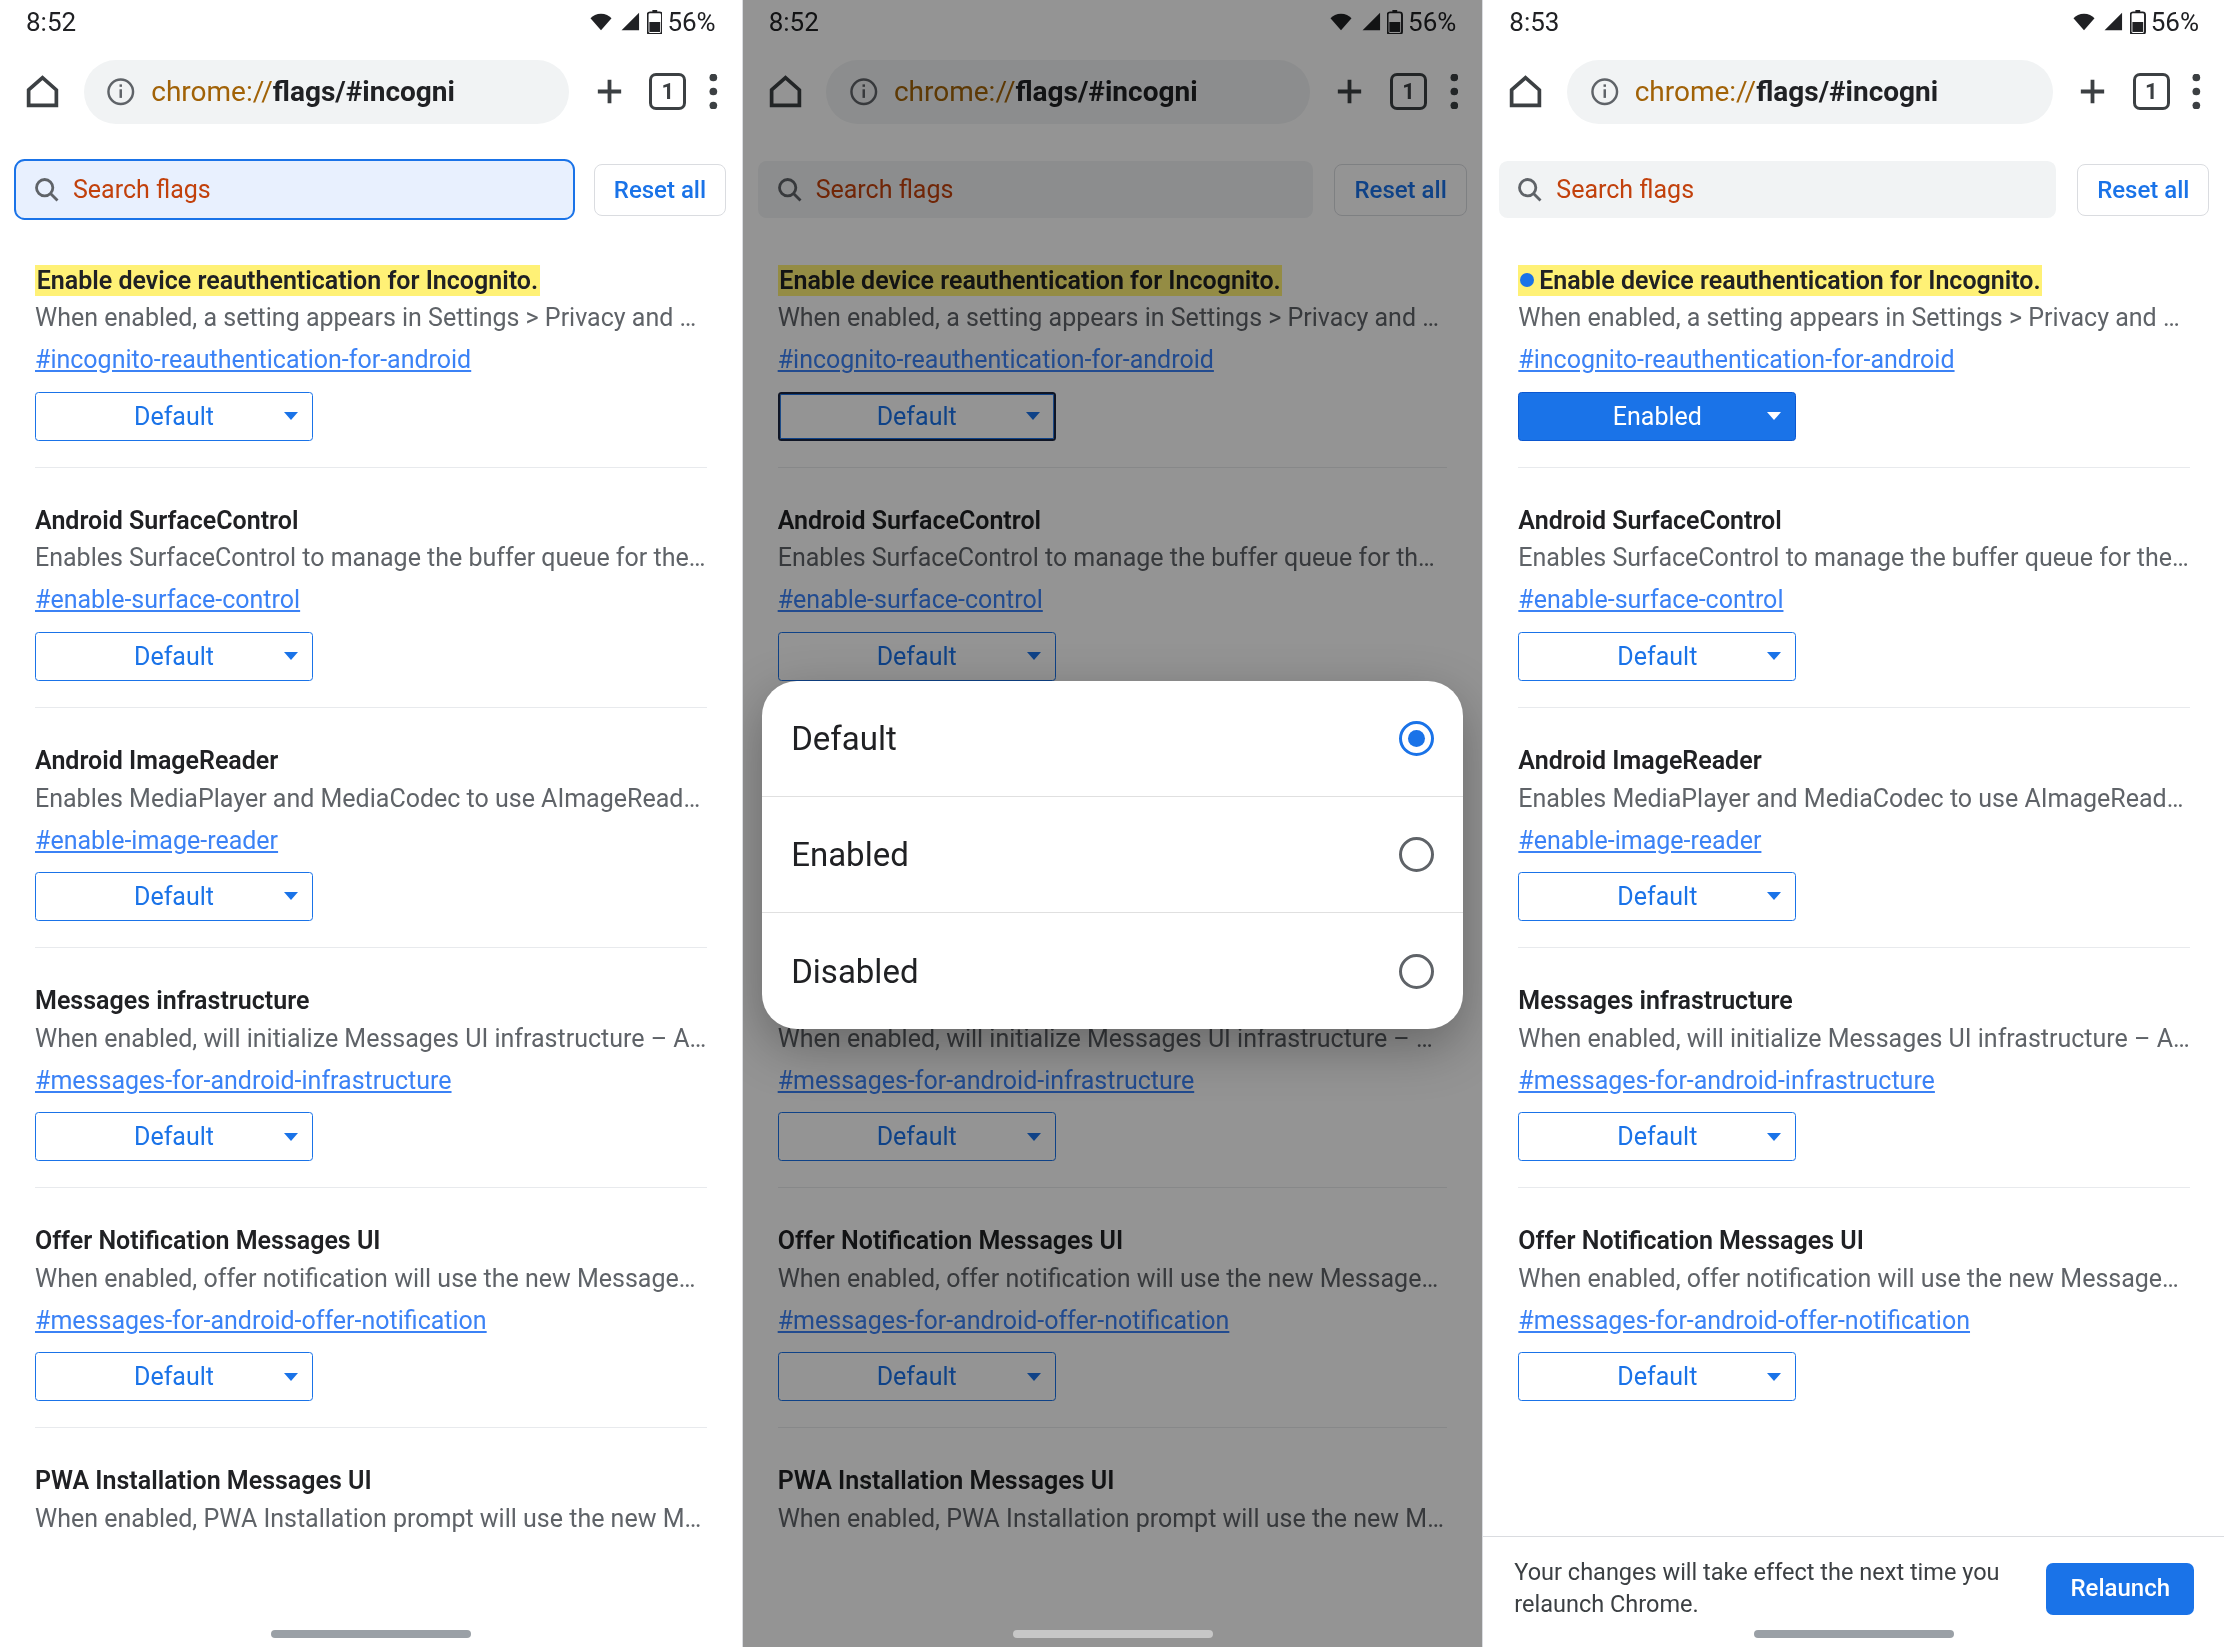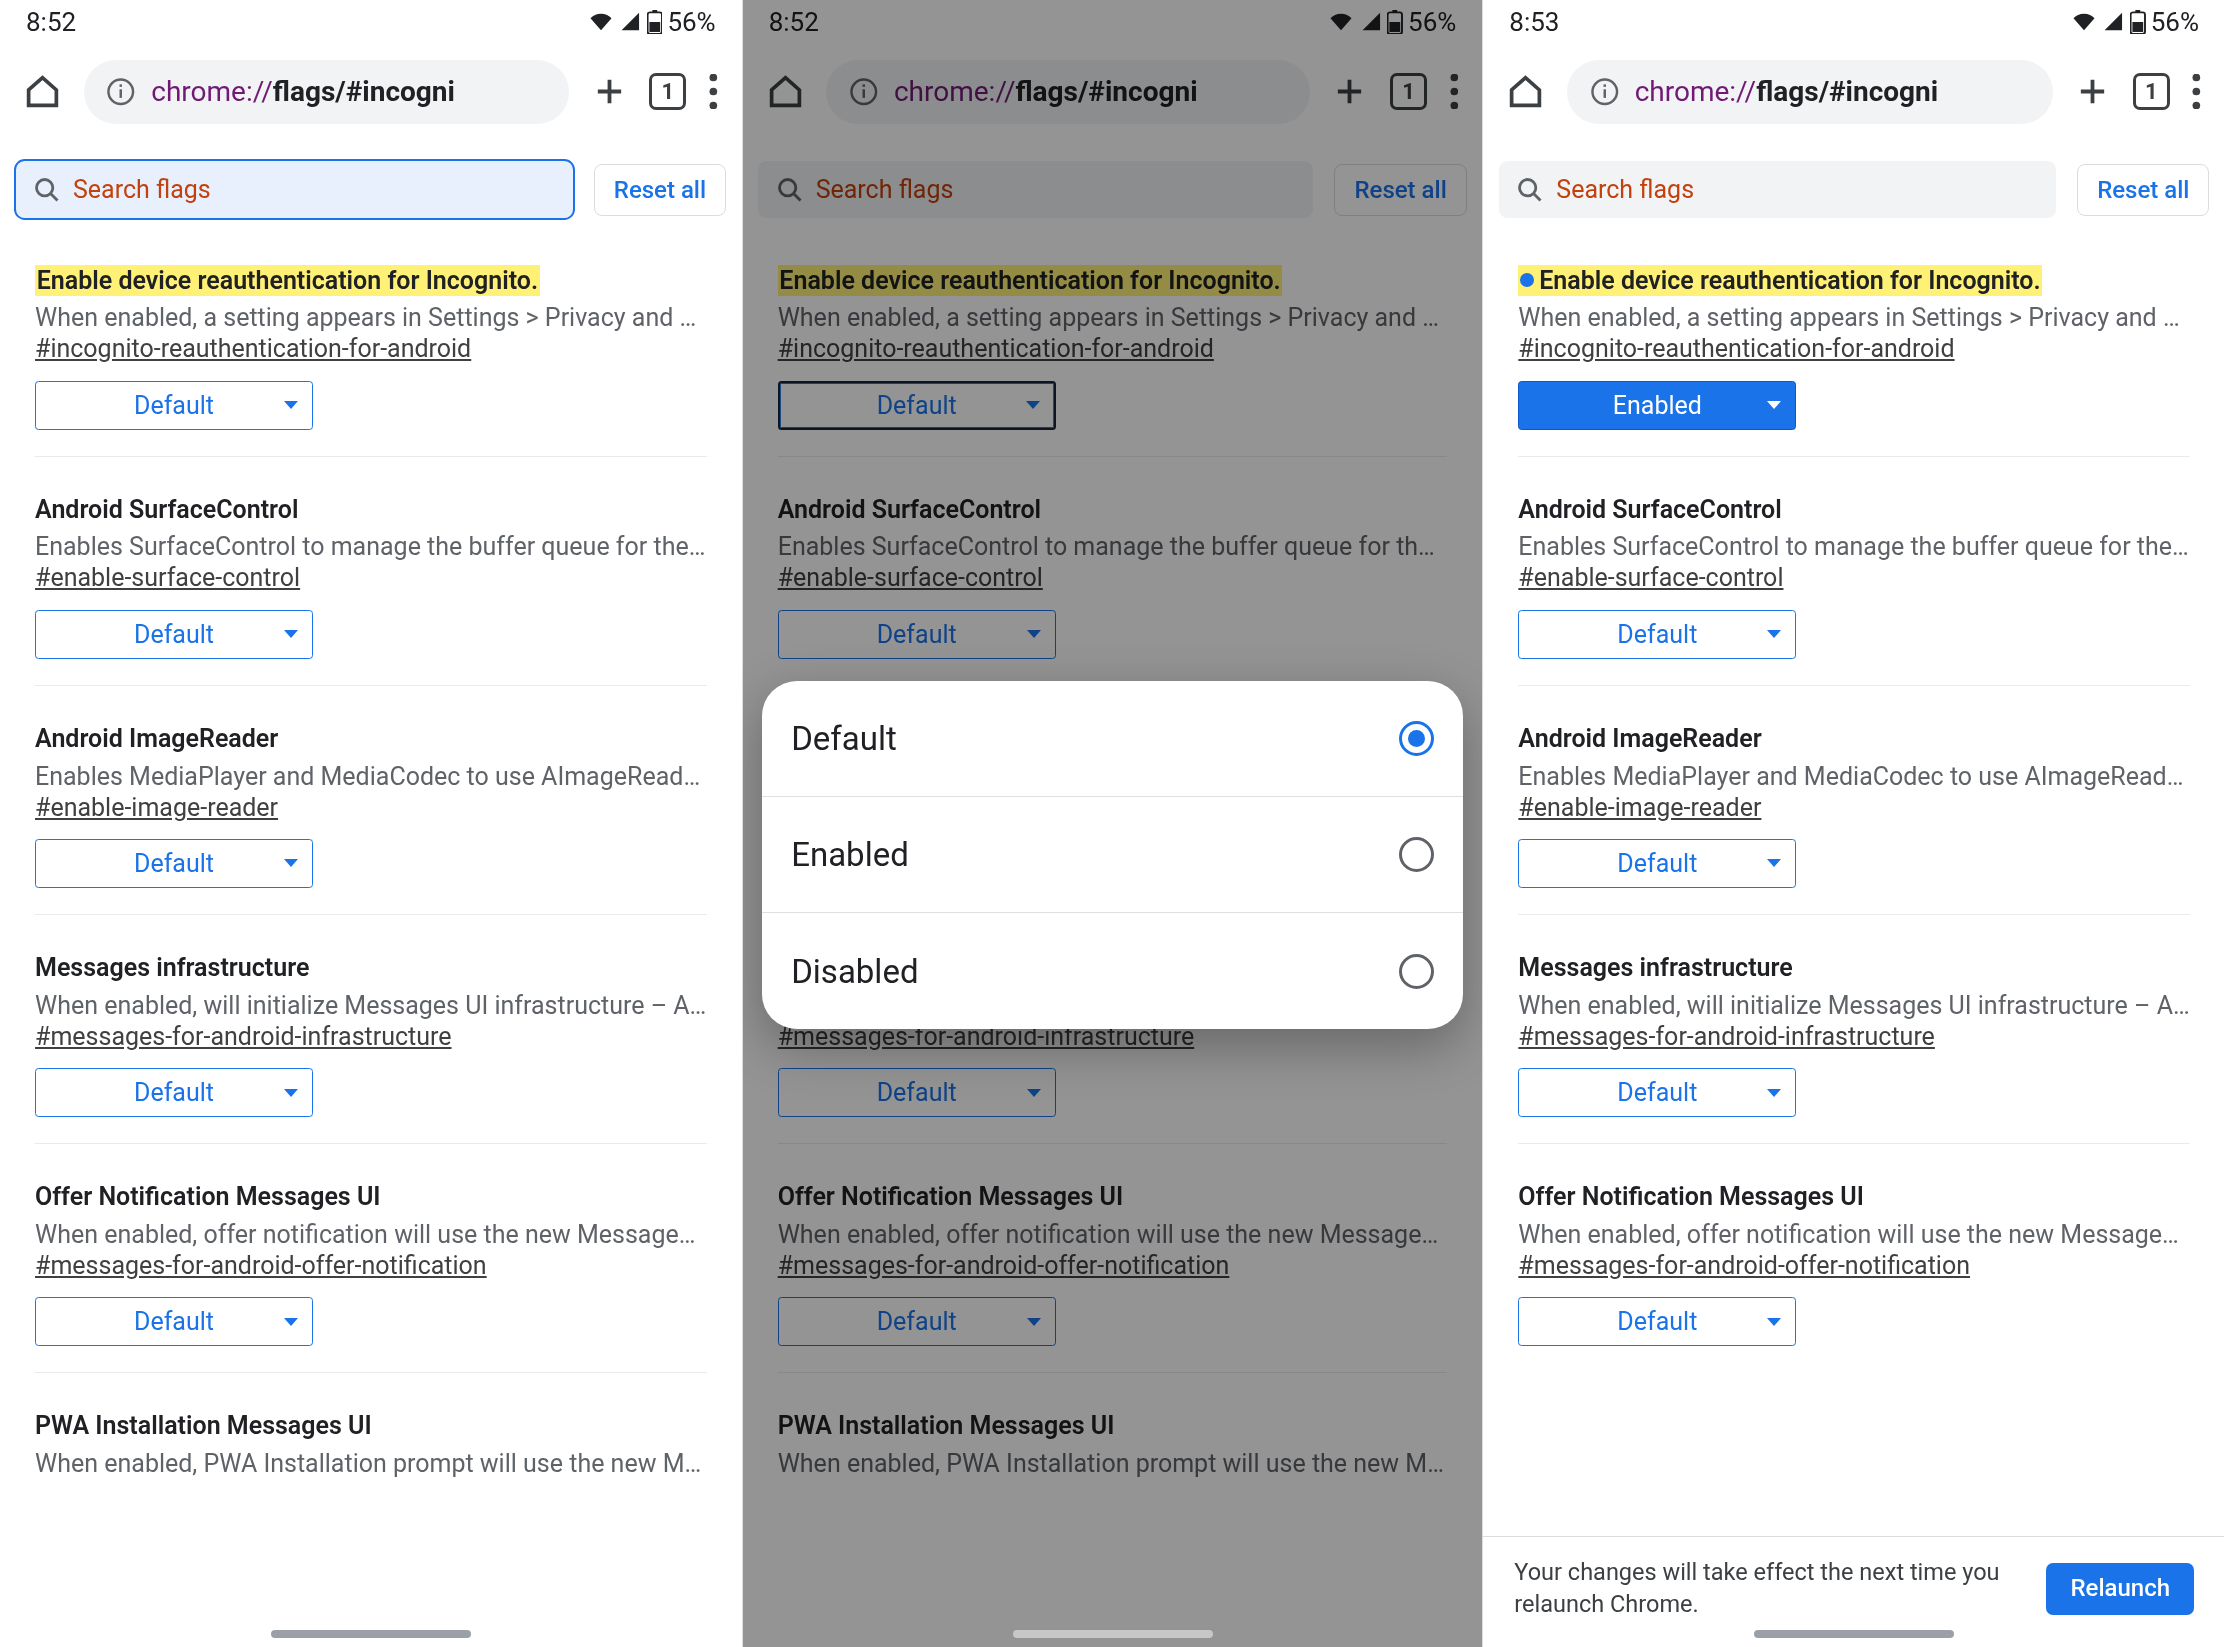--- a/index.html
+++ b/index.html
@@ -7,35 +7,35 @@
   .stage{display:flex;width:2225px;height:1648px}
   .phone{width:742px;height:1648px;position:relative;overflow:hidden;background:#fff}
   .phone:nth-child(2){border-left:1.7px solid #dadce0;border-right:1.7px solid #dadce0}
   .statusbar{height:43px;display:flex;align-items:center;justify-content:space-between;padding:0 26px;font-size:26px;font-weight:400;color:#202124}
   .statusbar .right{display:flex;align-items:center;gap:5.2px}
   .browserbar{height:97px;display:flex;align-items:center;padding:0 24px;gap:22.6px}
   .ico{display:flex;align-items:center;justify-content:center;color:#3c4043}
   .omnibox{flex:1;height:64px;border-radius:43px;background:#f1f3f4;display:flex;align-items:center;padding:0 22.6px;gap:15.6px;font-size:28px;color:#5f6368}
   .omnibox .url{white-space:nowrap;overflow:hidden;text-overflow:clip;color:#202124}
   .omnibox .url b{font-weight:700;color:#202124}
-  .omnibox .url .dim{color:#701a75}
+  .omnibox .url .dim{color:#a16207}
   .tabcount{width:37px;height:37px;border:3.9px solid #3c4043;border-radius:7px;display:flex;align-items:center;justify-content:center;font-weight:700;font-size:22px;color:#3c4043}
   .toolbar{padding:21px 15.6px 8.7px 15.6px;display:flex;align-items:center;gap:21px;border-bottom:0.9px solid #fff}
   .search{flex:1;height:57px;background:#f1f3f4;border-radius:8.7px;display:flex;align-items:center;padding:0 17.4px;gap:12px;color:#c2410c;font-size:25px}
   .search.focused{outline:2.6px solid #1a73e8;outline-offset:0;border-radius:8.7px;background:#e8f0fe}
   .resetbtn{height:52px;border:0.9px solid #dadce0;border-radius:8px;display:flex;align-items:center;justify-content:center;padding:0 19px;color:#1a73e8;font-weight:500;font-size:24px;cursor:pointer}
   .relaunchbtn{height:52px;border-radius:7px;display:flex;align-items:center;justify-content:center;padding:0 24px;background:#1a73e8;color:#fff;font-weight:500;font-size:24px;cursor:pointer}
   .content{padding:0 35px}
   .flag{padding:38px 0 0 0;border-bottom:0.9px solid #e8eaed}
   .flag:last-child{border-bottom:none}
   .flag .title{font-size:25px;font-weight:600;color:#202124}
   .flag .title.hl{background:#fff176;padding:0.9px 1.7px}
   .flag .dot{display:inline-block;width:14px;height:14px;border-radius:50%;background:#1a73e8;margin-right:5.2px;position:relative;top:-1.7px}
   .flag .desc{font-size:25px;color:#5f6368;margin-top:8.7px;white-space:nowrap;overflow:hidden;text-overflow:ellipsis}
-  .flag .anchor{font-size:25px;color:#404040;text-decoration:underline;margin-top:2px;display:inline-block}
+  .flag .anchor{font-size:25px;color:#3b82f6;text-decoration:underline;margin-top:13px;display:inline-block}
   .select{margin:17.4px 0 26px 0;width:278px;height:49px;border:1.7px solid #1a73e8;border-radius:3.5px;background:#fff;color:#1a73e8;font-size:25px;display:flex;align-items:center;justify-content:center;cursor:pointer;position:relative}
   .select.enabled{background:#1a73e8;color:#fff;border-color:#0b57d0}
   .select.focused{border:2.6px solid #1a2540;box-shadow:inset 0 0 0 0.9px #1a73e8}
   .select .chev{position:absolute;right:14px;top:50%;transform:translateY(-50%);width:0;height:0;border-left:7px solid transparent;border-right:7px solid transparent;border-top:8.7px solid currentColor}
   .scrim{position:absolute;inset:0;background:rgba(0,0,0,0.42)}
   .dialog{position:absolute;left:19px;right:19px;top:681px;background:#fff;border-radius:35px;box-shadow:0 17.4px 52px rgba(0,0,0,.3);overflow:hidden}
   .dialog .row{height:116px;display:flex;align-items:center;justify-content:space-between;padding:0 29.5px;font-size:33px;color:#202124;border-bottom:0.9px solid #e0e0e0}
   .dialog .row:last-child{border-bottom:none}
   .radio{width:35px;height:35px;border:3.5px solid #5f6368;border-radius:50%;display:flex;align-items:center;justify-content:center}
   .radio.sel{border-color:#1a73e8}

